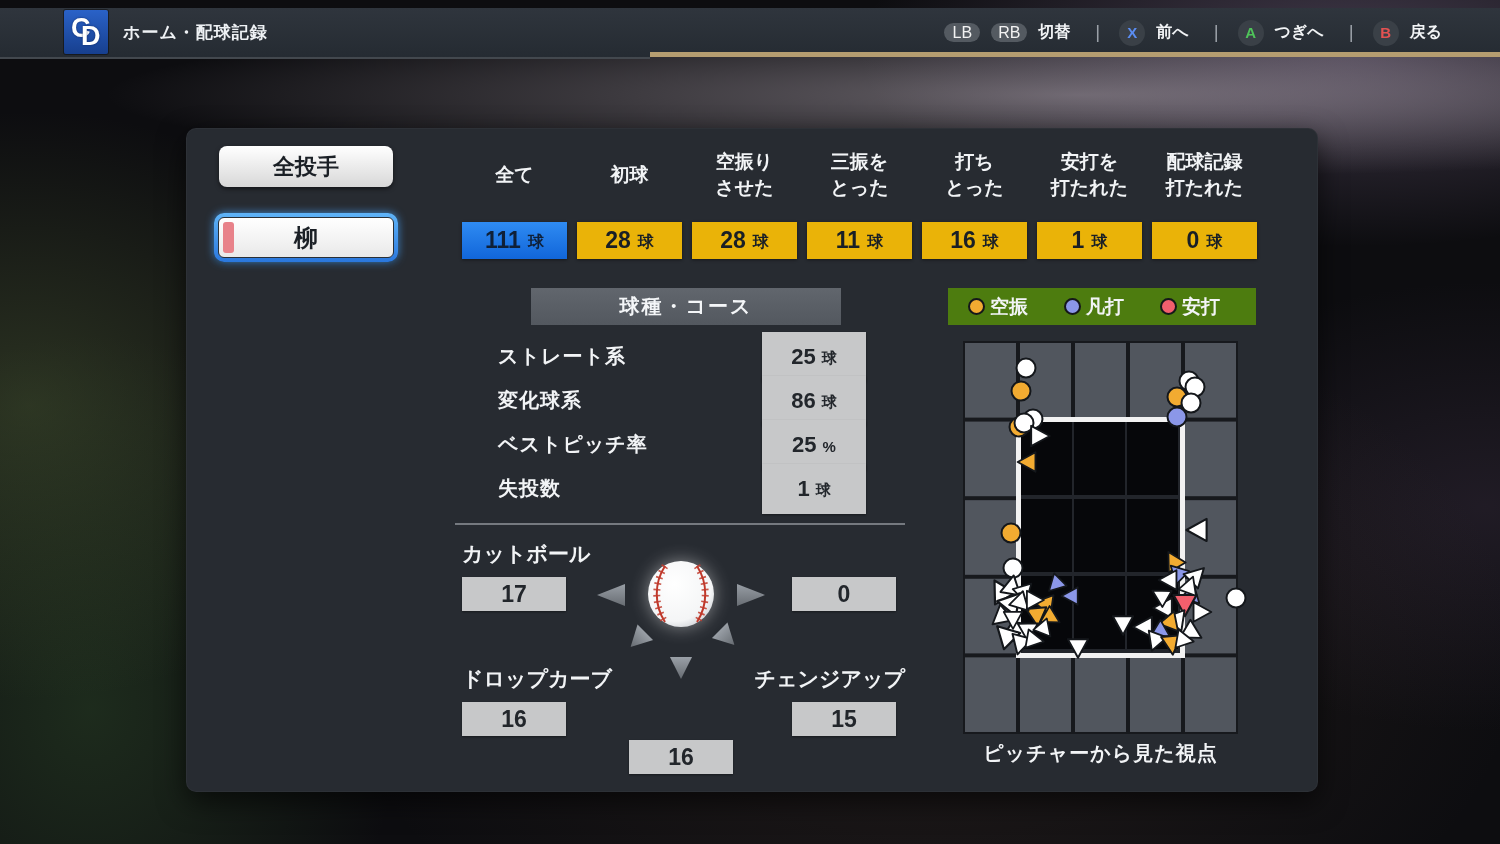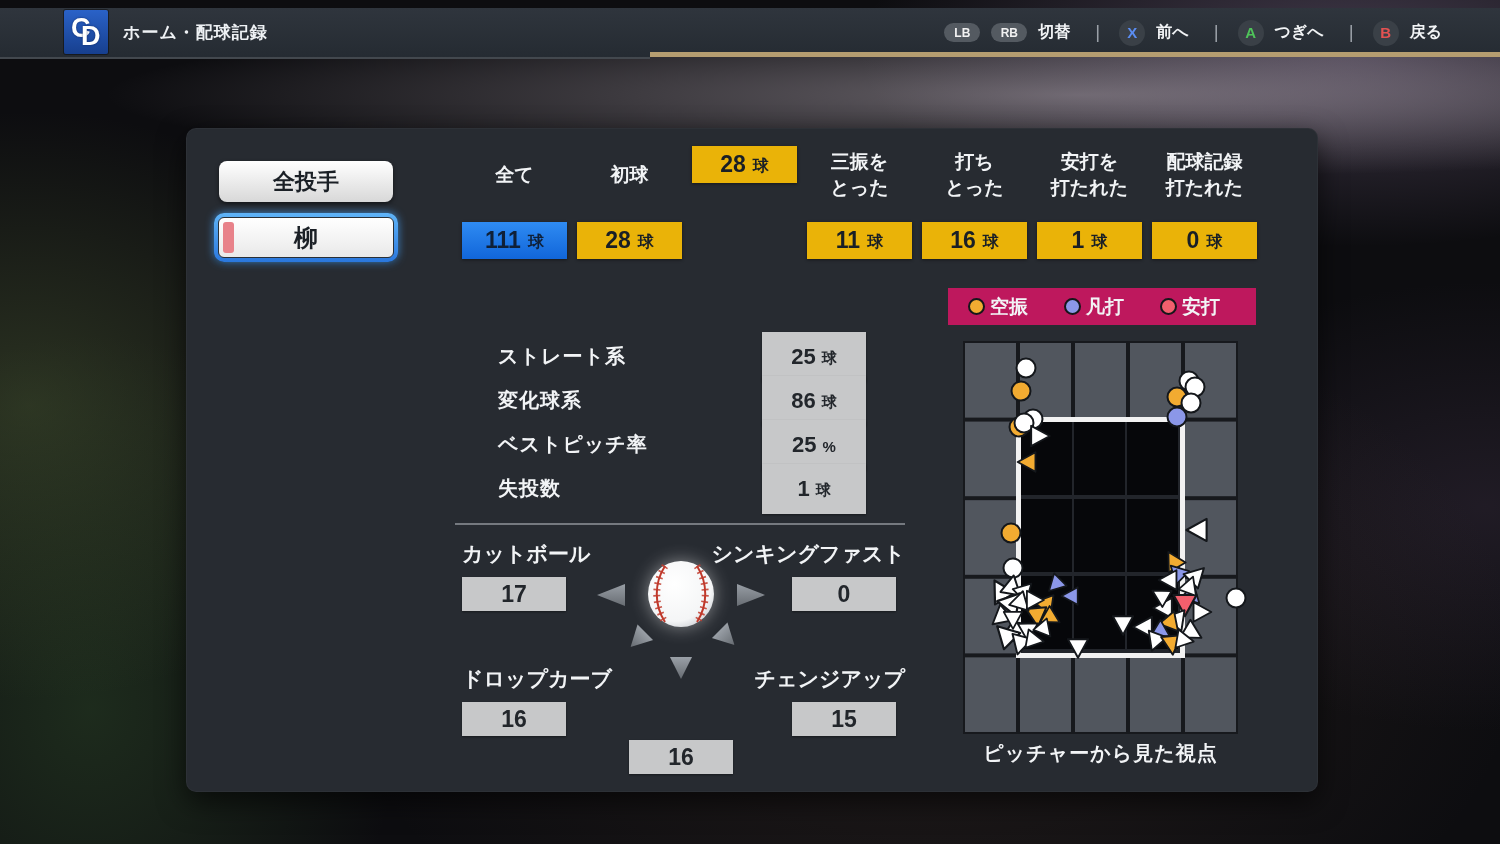--- a/index.html
+++ b/index.html
@@ -27,32 +27,32 @@
     background:linear-gradient(#2a62c8,#173f8e); box-shadow:0 0 0 1px rgba(0,0,0,.4); }
   .logo span { position:absolute; color:#fff; font-weight:bold; font-size:27px;
     text-shadow:0 0 2px rgba(10,30,80,.8); }
   .logo .c { left:7px; top:3px; }
   .logo .d { left:17px; top:11px; }
   .bar-title { position:absolute; left:123px; top:0; height:49px; display:flex; align-items:center;
     color:#eef1f4; font-size:17px; font-weight:bold; letter-spacing:1px; }
   .bar-controls { position:absolute; right:52px; top:0; height:49px; display:flex;
     align-items:center; gap:11px; }
   .key-pill { width:36px; height:19px; border-radius:10px; background:#545a61; color:#f2f2f2;
-    font-size:12px; font-weight:bold; display:flex; align-items:center; justify-content:center; }
+    font-size:16px; font-weight:normal; display:flex; align-items:center; justify-content:center; }
   .key-circle { width:26px; height:26px; border-radius:50%; background:#3a4047; font-size:15px;
     font-weight:bold; display:flex; align-items:center; justify-content:center; }
   .ctrl-label { color:#f2f4f6; font-size:16px; font-weight:bold; margin-right:6px; }
   .ctrl-sep { color:#9aa0a7; font-size:19px; margin:0 8px 2px 8px; font-weight:normal; }
 
   
   .panel { position:absolute; left:186px; top:128px; width:1132px; height:664px;
     background:#272b31; border-radius:10px;
     box-shadow:0 10px 28px rgba(0,0,0,.6), inset 0 0 0 1px rgba(255,255,255,.03); }
 
-  .btn-all { position:absolute; left:33px; top:33px; width:174px; height:41px; border-radius:8px;
+  .btn-all { position:absolute; left:33px; top:18px; width:174px; height:41px; border-radius:8px;
     background:linear-gradient(#ffffff,#d8d8d8); color:#1b2026; font-size:22px; font-weight:bold;
     display:flex; align-items:center; justify-content:center;
     box-shadow:0 2px 4px rgba(0,0,0,.5); }
   .btn-pitcher { position:absolute; left:28px; top:85px; width:184px; height:49px; border-radius:10px;
     background:linear-gradient(#5fb4f8,#2a77dd); padding:4px;
     box-shadow:0 0 9px rgba(80,170,255,.8), 0 2px 5px rgba(0,0,0,.5); }
   .btn-pitcher .inner { position:relative; width:100%; height:100%; border-radius:6px;
     background:linear-gradient(#ffffff,#e9e9e9); border:1px solid #2a3036;
     display:flex; align-items:center; justify-content:center;
     color:#1b2026; font-size:24px; font-weight:bold; }
@@ -105,21 +105,21 @@
   .baseball { position:absolute; left:458px; top:429px;
     filter:drop-shadow(0 0 9px rgba(255,255,255,.45)); }
   .arrow { position:absolute; background:linear-gradient(#9aa0a7,#666b71); }
   .arr-left  { left:411px; top:455px; width:28px; height:24px; clip-path:polygon(0 50%,100% 4%,100% 96%); }
   .arr-right { left:551px; top:455px; width:28px; height:24px; clip-path:polygon(100% 50%,0 4%,0 96%); }
   .arr-dl { left:440px; top:501px; width:24px; height:21px; clip-path:polygon(50% 100%,4% 0,96% 0); transform:rotate(45deg); }
   .arr-dr { left:529px; top:499px; width:24px; height:21px; clip-path:polygon(50% 100%,4% 0,96% 0); transform:rotate(-45deg); }
   .arr-down { left:483px; top:529px; width:24px; height:22px; clip-path:polygon(50% 100%,4% 0,96% 0); }
 
   
-  .legend { position:absolute; left:762px; top:160px; width:308px; height:37px; background:#be185d;
+  .legend { position:absolute; left:762px; top:160px; width:308px; height:37px; background:#4d7c0f;
     display:flex; align-items:center; padding-left:20px; gap:36px; }
   .legend-item { display:flex; align-items:center; gap:5px; }
   .legend-dot { width:17px; height:17px; border-radius:50%; border:2px solid #15171a; }
   .legend-label { color:#f2f4f6; font-size:19px; font-weight:bold; }
 
   .zone { position:absolute; left:777px; top:213px; width:275px; height:393px;
     background-color:#51565e;
     background-image:
       linear-gradient(90deg,#17191d 0 2px, transparent 2px 53px, #17191d 53px 55px),
       linear-gradient(180deg,#17191d 0 2px, transparent 2px 76.6px, #17191d 76.6px 78.6px);
@@ -190,20 +190,24 @@
         <div class="stat-col">
           <div class="stat-head">
             <span>初球</span>
           </div>
           <div class="value-box">
             <span class="num">28</span>
             <span class="unit">球</span>
           </div>
         </div>
         <div class="stat-col">
+          <div class="stat-head">
+            <span>空振り</span>
+            <span>させた</span>
+          </div>
           <div class="value-box">
             <span class="num">28</span>
             <span class="unit">球</span>
           </div>
         </div>
         <div class="stat-col">
           <div class="stat-head">
             <span>三振を</span>
             <span>とった</span>
           </div>
@@ -237,20 +241,21 @@
             <span>配球記録</span>
             <span>打たれた</span>
           </div>
           <div class="value-box">
             <span class="num">0</span>
             <span class="unit">球</span>
           </div>
         </div>
       </div>
 
+    <div class="course-banner">球種・コース</div>
     <div id="course-rows">
         <div class="course-row">
           <span class="course-label">ストレート系</span>
           <div class="grey-box">
             <span class="num">25</span>
             <span class="unit">球</span>
           </div>
         </div>
         <div class="course-row">
           <span class="course-label">変化球系</span>
@@ -272,21 +277,20 @@
             <span class="num">1</span>
             <span class="unit">球</span>
           </div>
         </div>
       </div>
 
     <div class="divider"></div>
 
     <div class="pt-label lbl-tl">カットボール</div>
     <div class="pt-box box-tl">17</div>
-    <div class="pt-label lbl-tr">シンキングファスト</div>
     <div class="pt-box box-tr">0</div>
     <div class="pt-label lbl-bl">ドロップカーブ</div>
     <div class="pt-box box-bl">16</div>
     <div class="pt-label lbl-br">チェンジアップ</div>
     <div class="pt-box box-br">15</div>
     <div class="pt-box box-bc">16</div>
 
     <div class="arrow arr-left"></div>
     <div class="arrow arr-right"></div>
     <div class="arrow arr-dl"></div>

